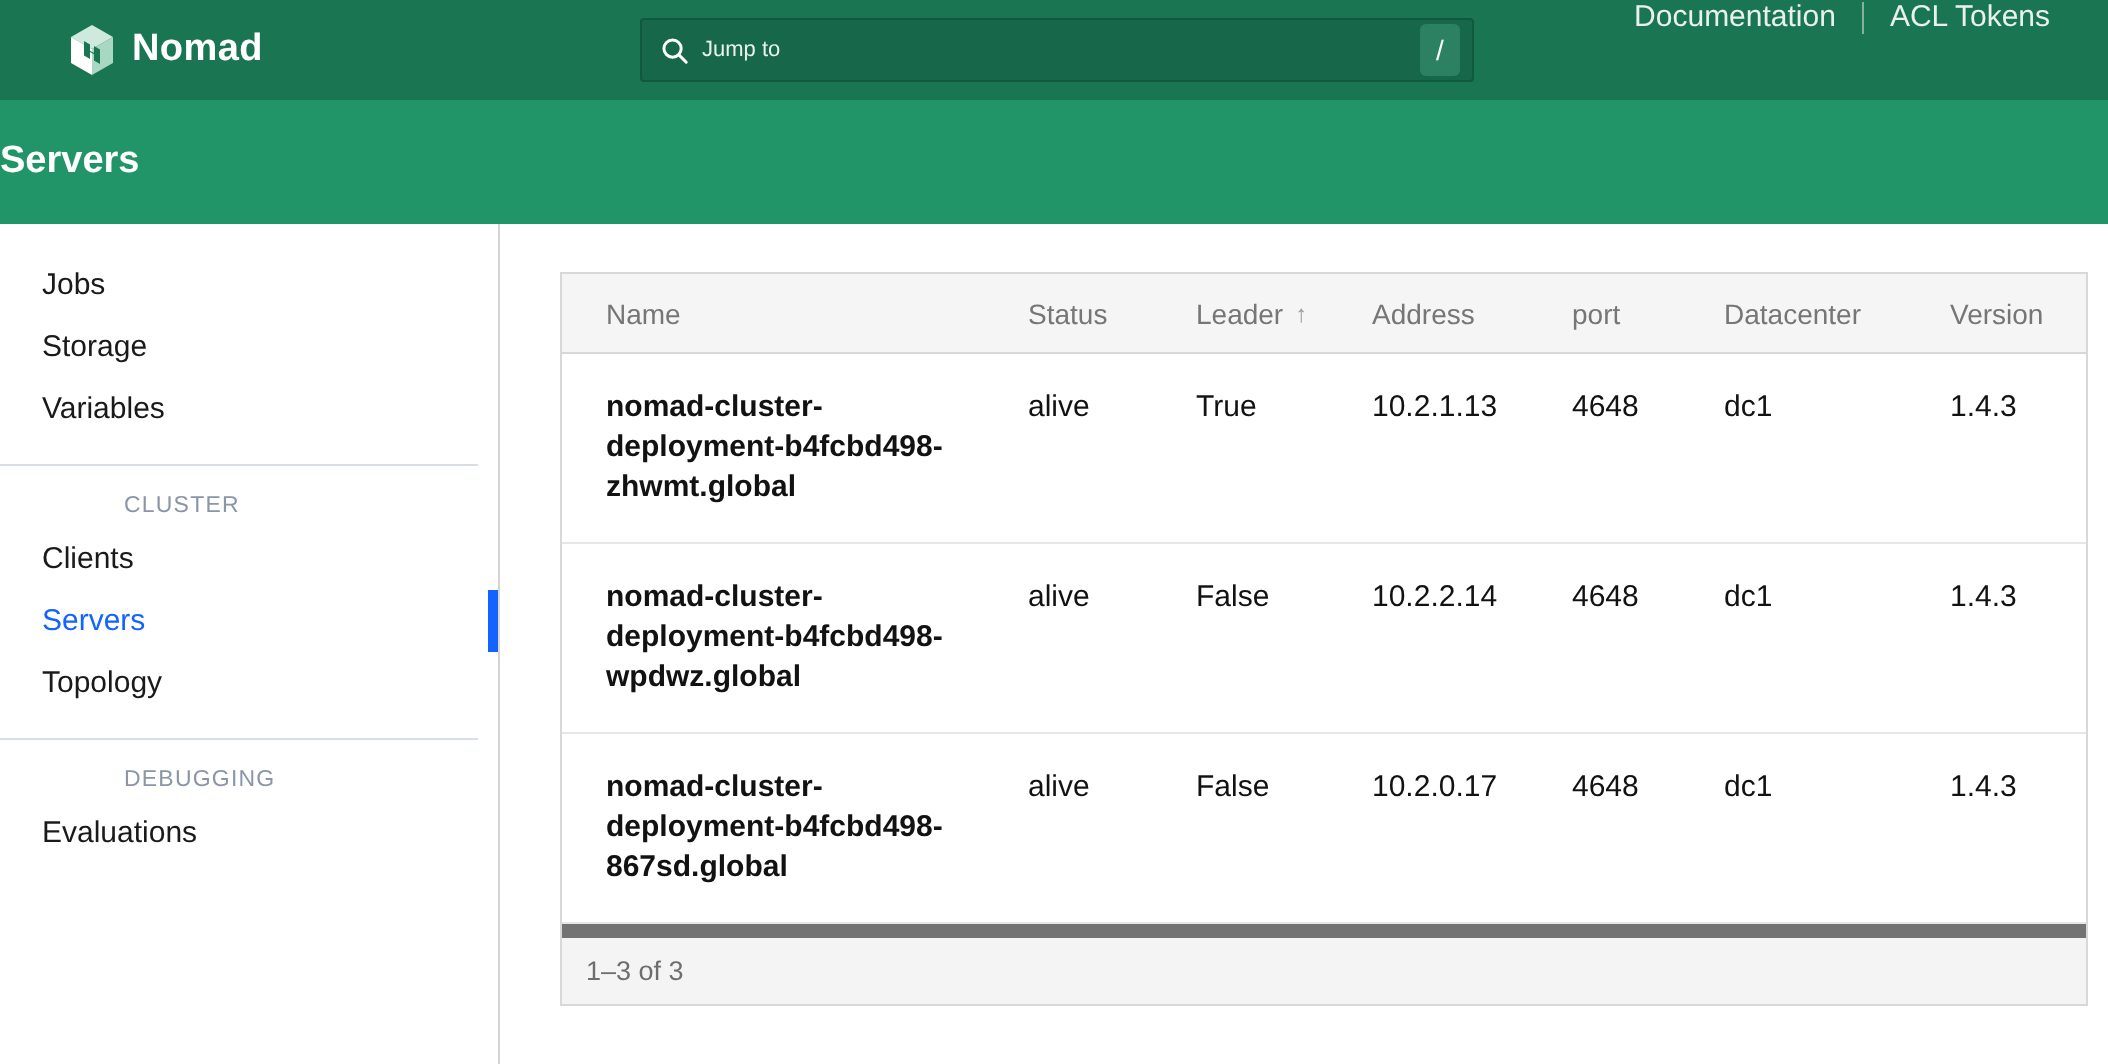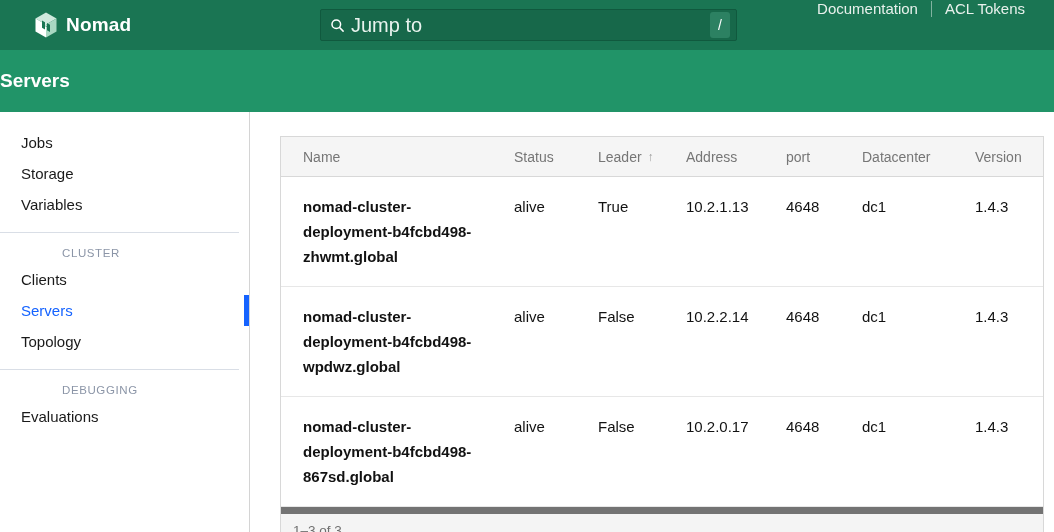--- a/index.html
+++ b/index.html
@@ -17,21 +17,21 @@
     display:flex; position:relative;
   }
   .brand { display:flex; align-items:center; gap:8px; margin-left:34px; }
   .brand-name { color:#ffffff; font-size:19px; font-weight:700; letter-spacing:.2px; }
 
   .searchbox {
     position:absolute; left:320px; top:9px; width:417px; height:32px;
     background:#17684a; border:1px solid #10593e; border-radius:2px;
     display:flex; align-items:center; padding:0 6px 0 9px;
   }
-  .search-placeholder { color:#e9f3ee; font-size:20px; margin-left:6px; flex:1; }
+  .search-placeholder { color:#e9f3ee; font-size:11px; margin-left:6px; flex:1; }
   .kbd-hint {
     width:20px; height:26px; background:#2c8162; border-radius:3px;
     color:#ffffff; font-size:14px; display:flex; align-items:center; justify-content:center;
   }
 
   .topnav-links { position:absolute; right:29px; display:flex; align-items:center; gap:13px; }
   .topnav-link { color:#e8f1ec; font-size:15px; cursor:pointer; }
   .link-sep { width:1px; height:16px; background:rgba(255,255,255,.45); }
 
   
@@ -79,21 +79,21 @@
   }
   .thead {
     height:40px; align-items:center;
     background:#f5f5f5; color:#767676; font-size:14px;
     border-bottom:1px solid #d8d8d8;
   }
   .th { display:flex; align-items:center; cursor:pointer; }
   .sort-arrow { margin-left:6px; font-size:12px; color:#9b9b9b; }
   .trow {
     padding-top:17px; padding-bottom:17px;
-    align-items:start; font-size:15px; color:#121212; line-height:25px;
+    align-items:start; font-size:15px; color:#121212; line-height:20px;
     border-bottom:1px solid #e7e7e7; background:#ffffff; cursor:pointer;
   }
   .trow:last-of-type { border-bottom:none; }
   .cell-name { font-weight:700; max-width:180px; overflow-wrap:break-word; }
   .tfoot {
     height:40px; background:#f4f4f4; border-top:7px solid #737373;
     display:flex; align-items:center; padding-left:12px;
     color:#6e6e6e; font-size:13.5px;
   }
 </style>

